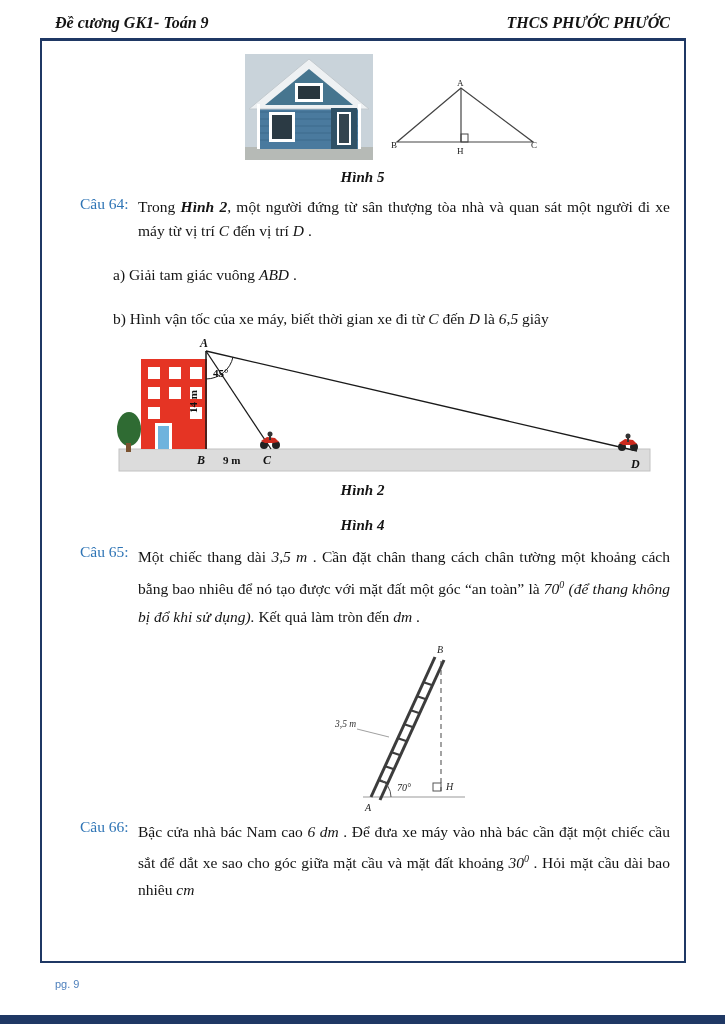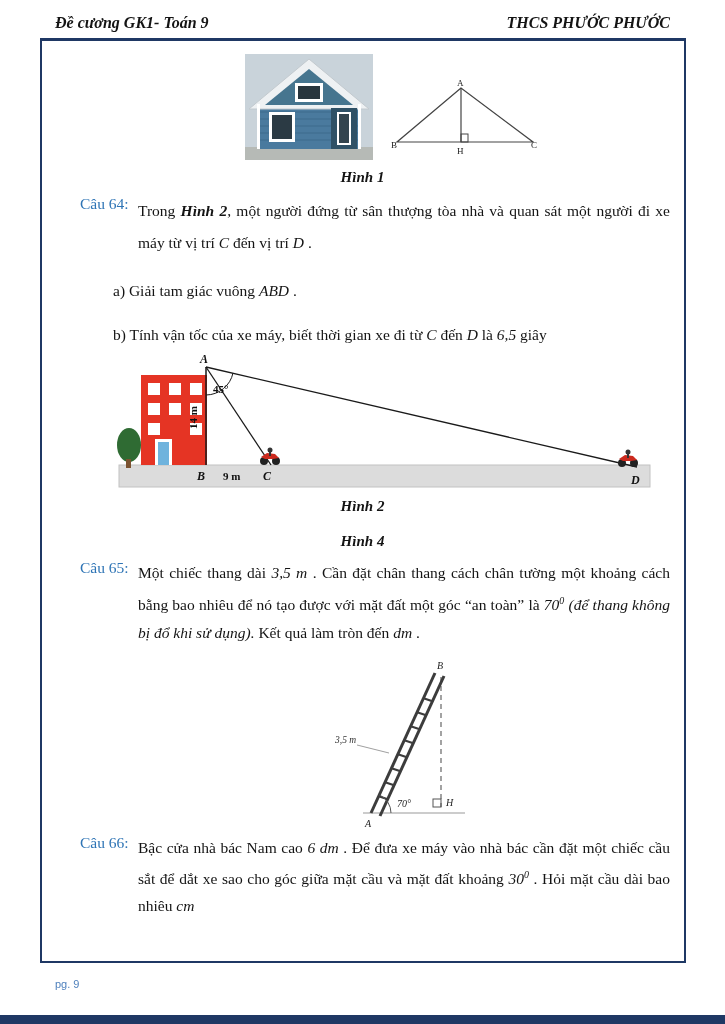--- a/index.html
+++ b/index.html
@@ -25,21 +25,21 @@
                 font-weight:bold; font-style:italic; font-size:16px; padding-bottom:8px; }
 
   .fig1-wrap { position:relative; height:112px; margin-top:14px; }
   .house-svg { position:absolute; left:190px; top:0; }
   .tri1-svg  { position:absolute; left:336px; top:24px; }
 
   .caption { text-align:center; font-weight:bold; font-style:italic; font-size:15px; margin-top:3px; }
 
   .question { position:relative; margin-top:9px; }
   .qlabel { position:absolute; left:25px; top:0; color:#2e74b5; font-weight:normal; }
-  .qintro { margin-left:83px; text-align:justify; line-height:32px; }
+  .qintro { margin-left:83px; text-align:justify; line-height:24px; }
   .qintro.wide { line-height:28px; }
   .qintro.q66 { line-height:27px; }
   .qsub { margin-left:58px; line-height:24px;margin-top:20px; }
 
   .fig2-wrap { position:relative; height:146px; margin-top:2px; }
   .fig2-svg { position:absolute; left:58px; top:2px; }
 
   .cap4 { margin-top:18px; }
 
   .ladder-wrap { position:relative; height:170px; margin-top:8px; }
@@ -99,27 +99,27 @@
       <svg class="tri1-svg" width="150" height="80" viewBox="0 0 150 80">
         <polygon points="70,10 6,64 142,64" fill="none" stroke="#444" stroke-width="1.2"></polygon>
         <line x1="70" y1="10" x2="70" y2="64" stroke="#444" stroke-width="1.2"></line>
         <rect x="70" y="56" width="7" height="8" fill="none" stroke="#444" stroke-width="1"></rect>
         <text x="66" y="8" font-size="9" fill="#222">A</text>
         <text x="0" y="70" font-size="9" fill="#222">B</text>
         <text x="66" y="76" font-size="9" fill="#222">H</text>
         <text x="140" y="70" font-size="9" fill="#222">C</text>
       </svg>
     </div>
-    <div class="caption">Hình 1</div>
+    <div class="caption">Hình 5</div>
 
     <div class="question">
       <span class="qlabel">Câu 64:</span>
       <p class="qintro"><span class="seg-n">Trong </span><span class="seg-bi">Hình 2</span><span class="seg-n">, một người đứng từ sân thượng tòa nhà và quan sát một người đi xe máy từ vị trí </span><span class="seg-i">C</span><span class="seg-n"> đến vị trí </span><span class="seg-i">D</span><span class="seg-n"> .</span></p>
       <p class="qsub"><span class="seg-n">a) Giải tam giác vuông </span><span class="seg-i">ABD</span><span class="seg-n"> .</span></p>
-      <p class="qsub"><span class="seg-n">b) Tính vận tốc của xe máy, biết thời gian xe đi từ </span><span class="seg-i">C</span><span class="seg-n"> đến </span><span class="seg-i">D</span><span class="seg-n"> là </span><span class="seg-i">6,5</span><span class="seg-n"> giây</span></p>
+      <p class="qsub"><span class="seg-n">b) Hình vận tốc của xe máy, biết thời gian xe đi từ </span><span class="seg-i">C</span><span class="seg-n"> đến </span><span class="seg-i">D</span><span class="seg-n"> là </span><span class="seg-i">6,5</span><span class="seg-n"> giây</span></p>
     </div>
 
     <div class="fig2-wrap">
       <svg class="fig2-svg" width="545" height="142" viewBox="0 0 545 142">
         <rect x="6" y="114" width="531" height="22" fill="#dcdcdc" stroke="#c2c2c2" stroke-width="1"></rect>
         <ellipse cx="16" cy="94" rx="12" ry="17" fill="#2f6b33"></ellipse>
         <rect x="13" y="108" width="5" height="9" fill="#7a5230"></rect>
         <rect x="28" y="24" width="66" height="90" fill="#e53424"></rect>
         <g fill="#ffffff">
           <rect x="35" y="32" width="12" height="12"></rect>

